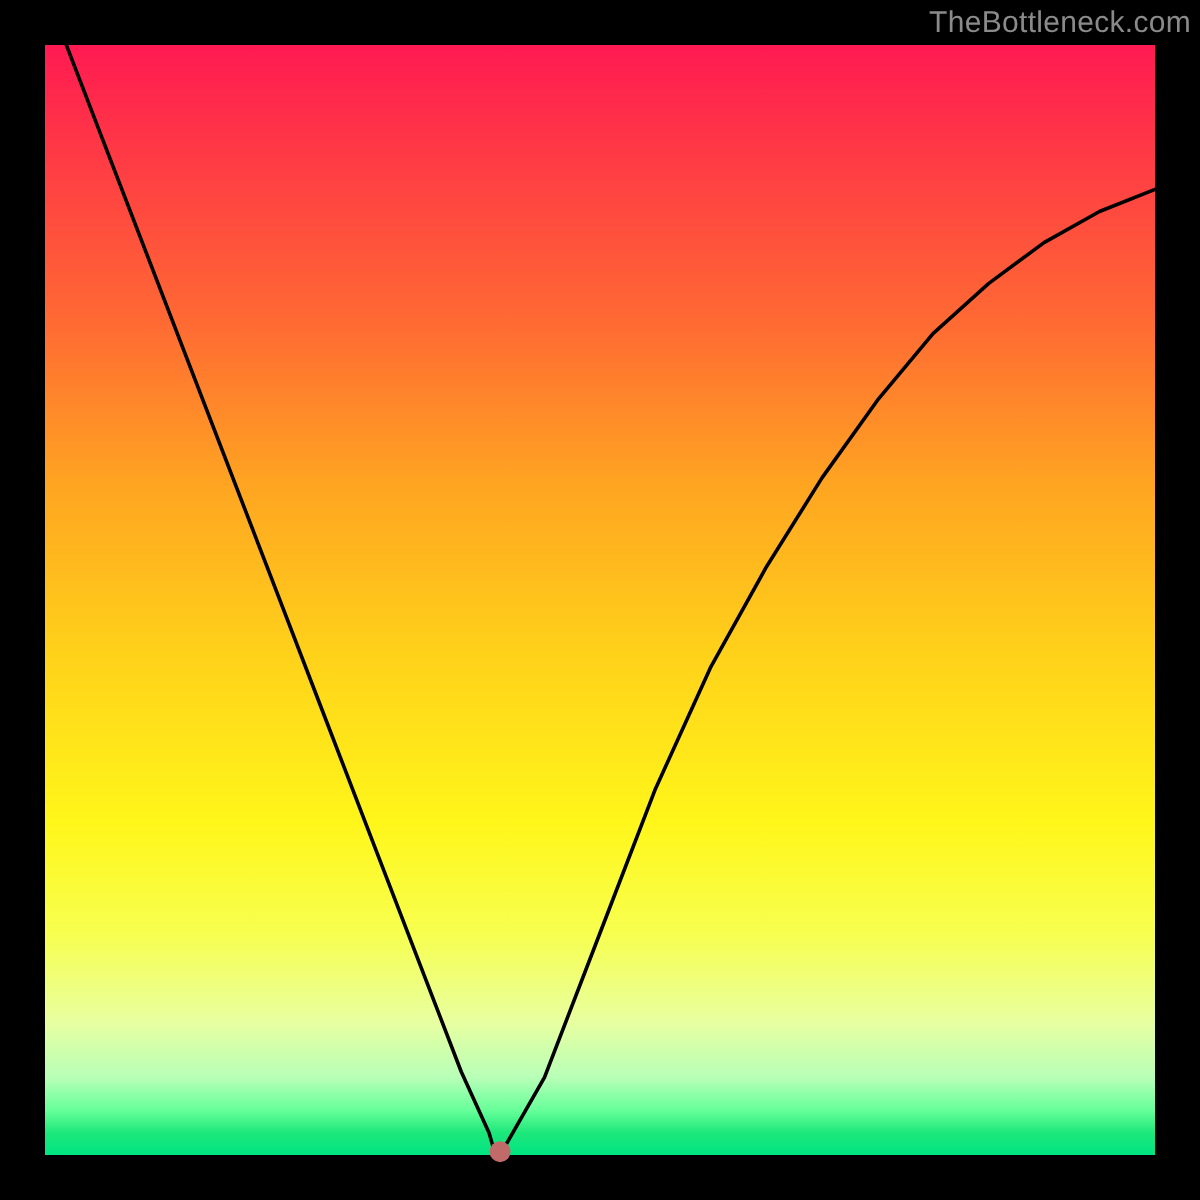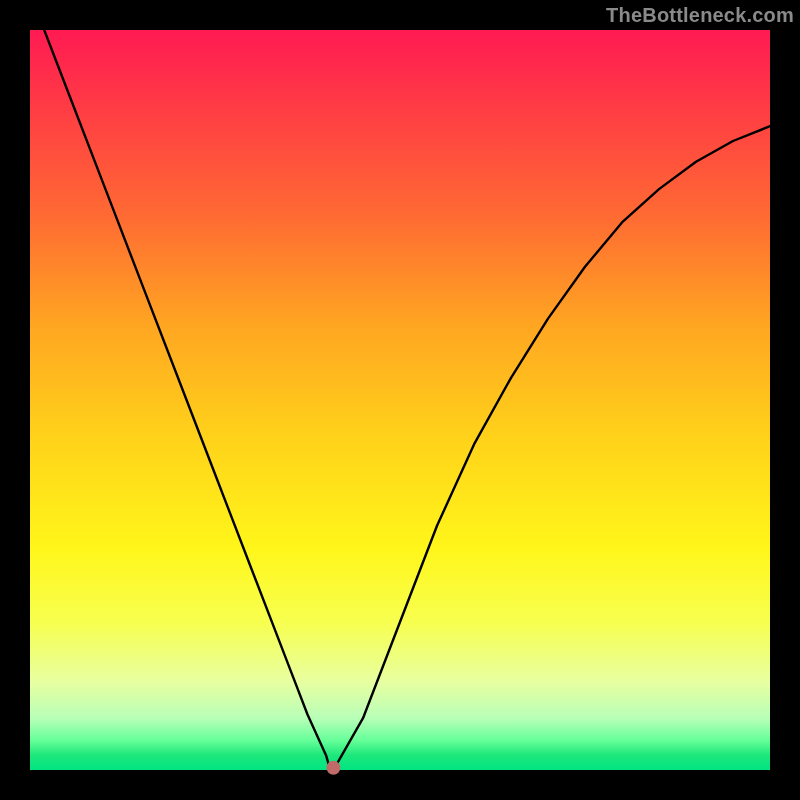--- a/index.html
+++ b/index.html
@@ -45,21 +45,21 @@
     width: 740px;
     height: 740px;
     overflow: visible;
   }
   .watermark {
     position: absolute;
     top: 4px;
     right: 6px;
     color: #8a8a8a;
     font-size: 20px;
-    font-weight: 700;
+    font-weight: 400;
     letter-spacing: 0.2px;
     user-select: none;
   }
   .marker {
     fill: #c16a6a;
     stroke: none;
   }
 </style>
 </head>
 <body>

